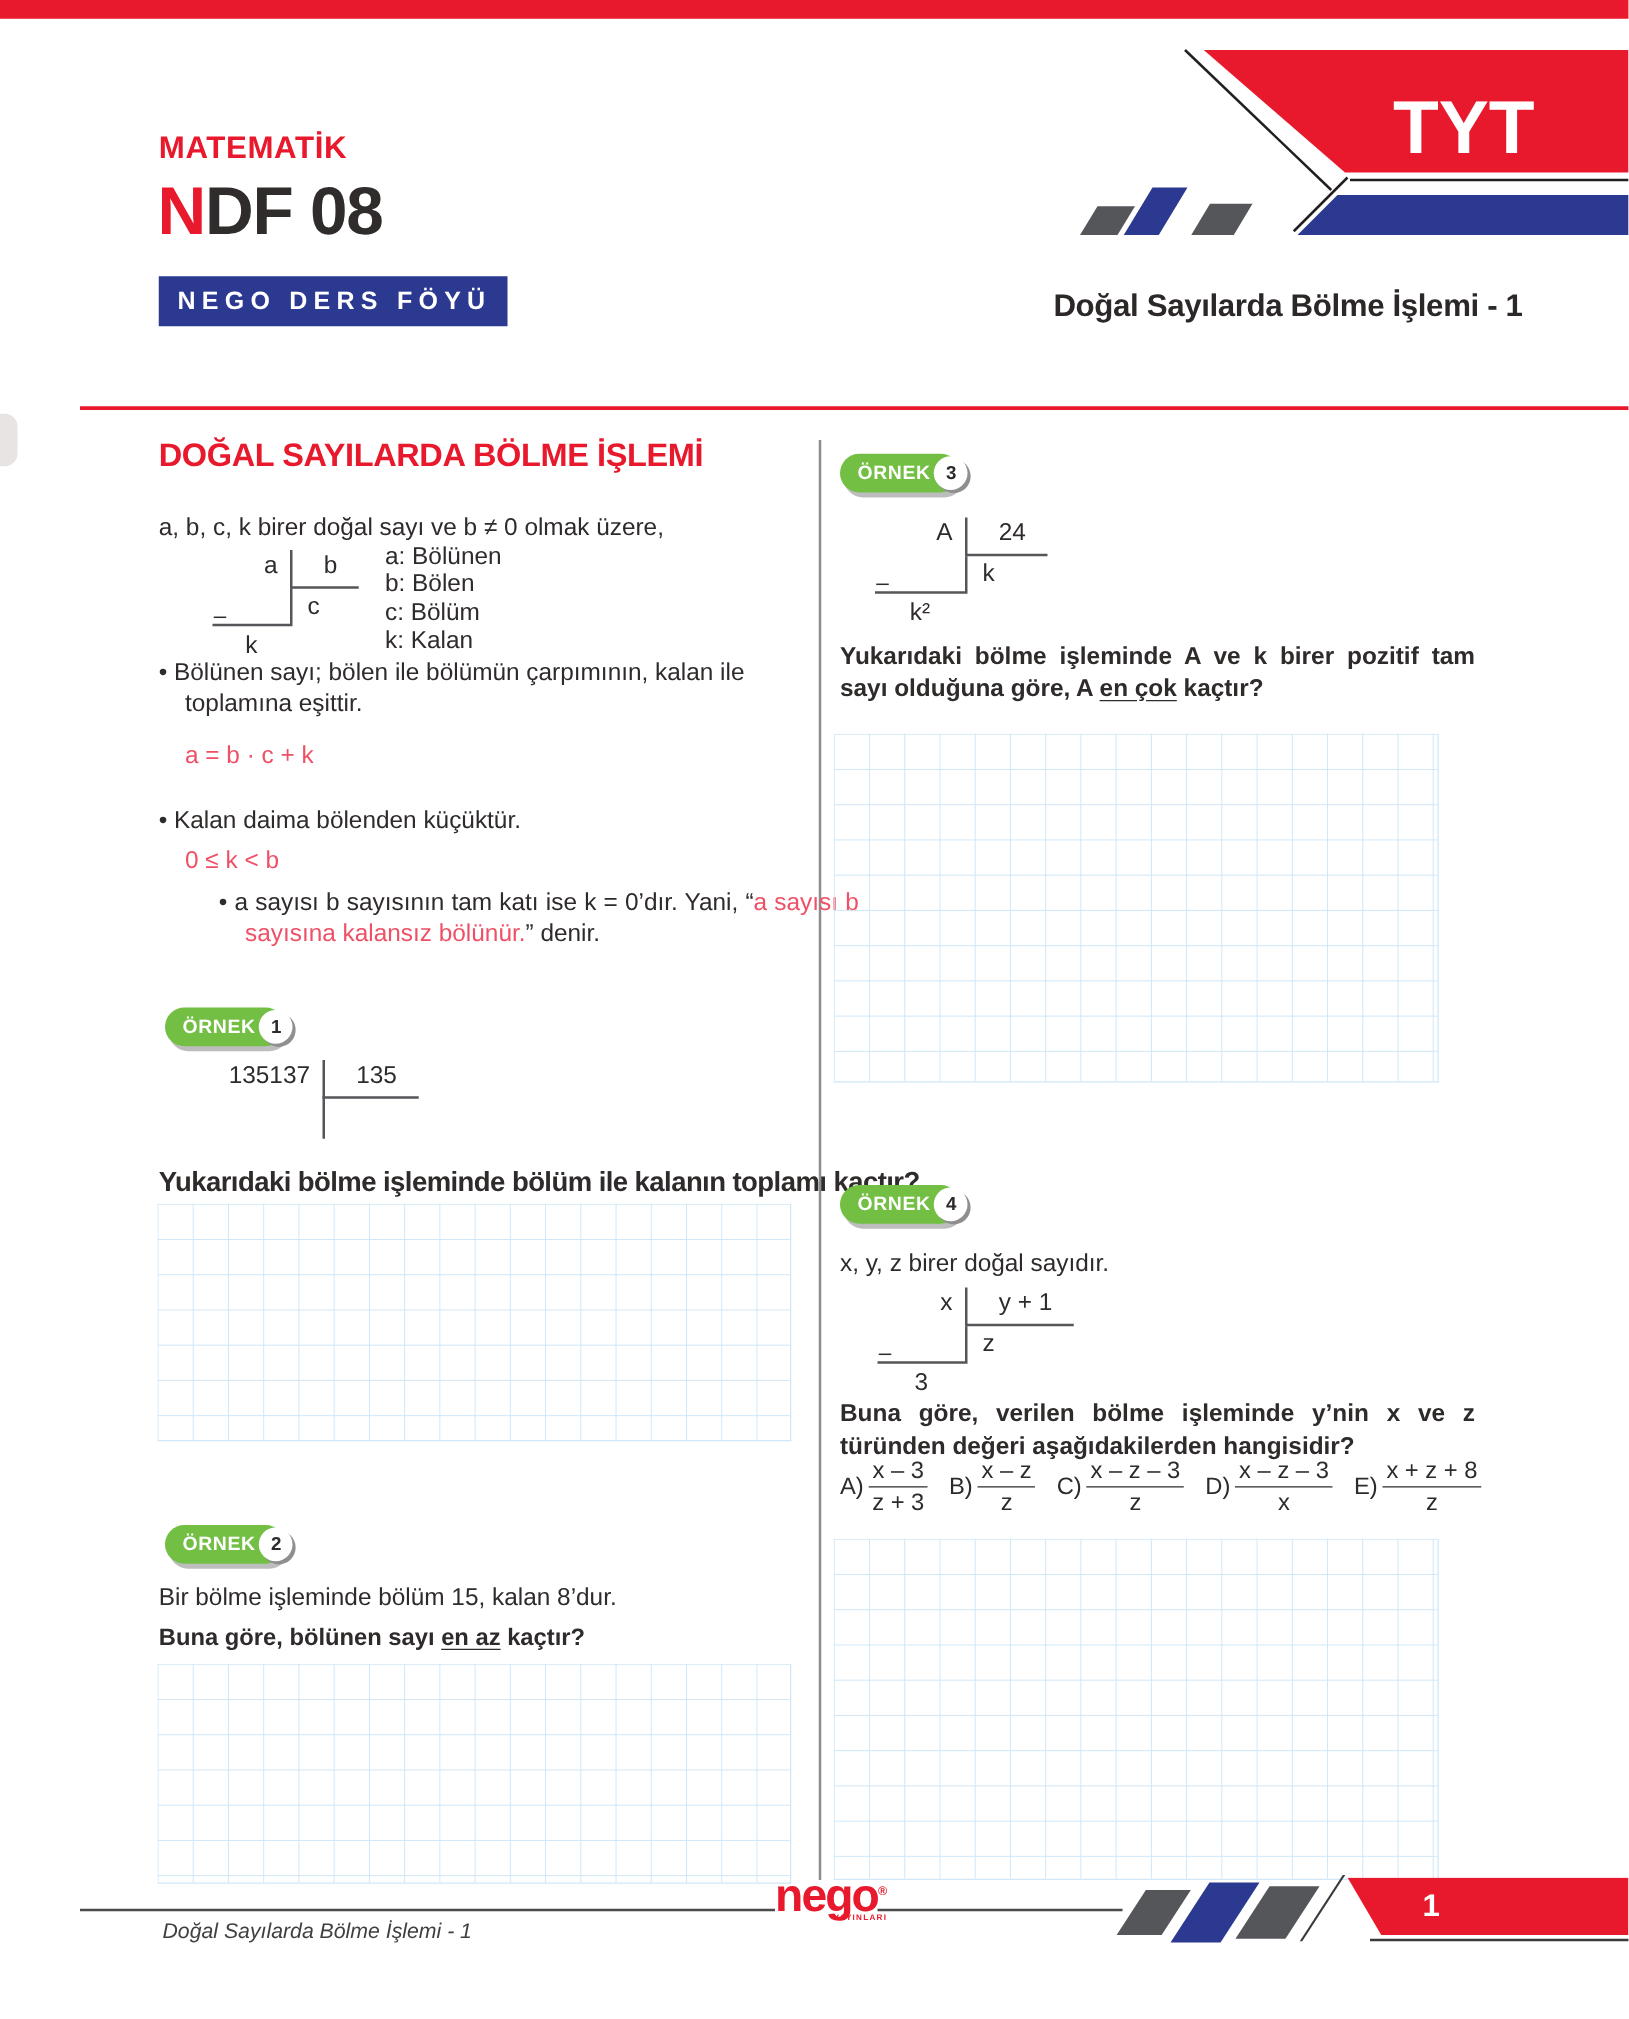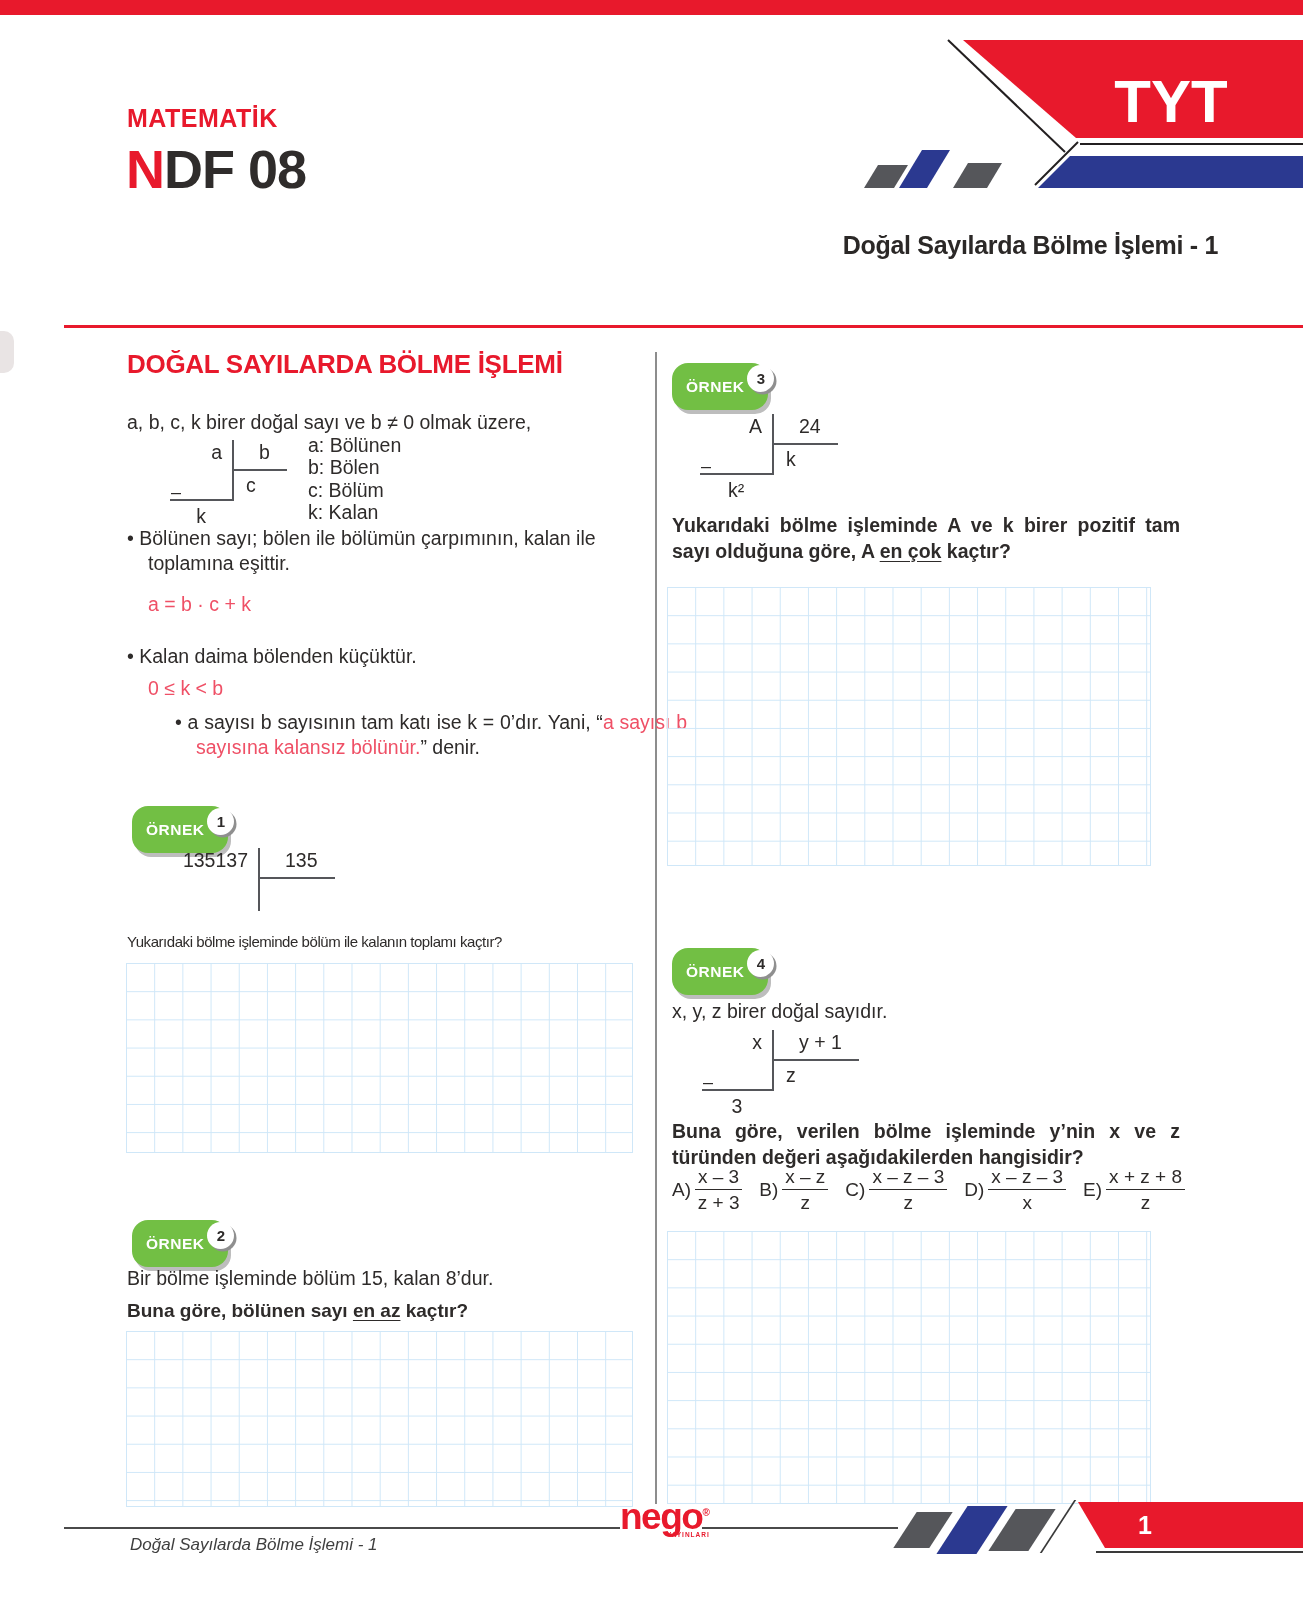--- a/index.html
+++ b/index.html
@@ -41,21 +41,21 @@
   .ld .sub { grid-column:1; position:relative; border-bottom:2px solid #55565a; min-height:27px; }
   .ld .sub .minus { position:absolute; left:1px; bottom:-3px; font-size:18px; }
   .ld .quo { grid-column:2; border-left:2px solid #55565a; padding:4px 10px 5px 12px; min-height:27px; }
   .ld .rem { grid-column:1; text-align:center; padding-top:5px; }
   .ld.bare .sub { border-bottom:none; }
   .ld.bare .quo { min-height:32px; }
 
   .legend { line-height:22.3px; font-size:19.5px; }
 
   
-  .badge { position:absolute; display:inline-flex; align-items:center; height:47px;
+  .badge { position:absolute; display:inline-flex; align-items:center; height:31px;
     background:#72bf44; border-radius:16px; padding:0 24px 0 14px;
     box-shadow:3px 4px 0 #bdbdbd; }
   .badge .blabel { color:#fff; font-weight:bold; font-size:15.5px; letter-spacing:.5px; }
   .badge .bnum { position:absolute; right:-6px; top:2px; width:27px; height:27px; background:#fff;
     border-radius:50%; display:flex; align-items:center; justify-content:center;
     font-weight:bold; font-size:15px; color:#2e2b2a; box-shadow:2.5px 2.5px 0 #8f8f8f; }
 
   
   .grid {
     background-image:
@@ -65,21 +65,21 @@
     border-right:1px solid #cfe7f8; border-bottom:1px solid #cfe7f8;
   }
 
   
   .options { display:flex; gap:17px; align-items:flex-start; font-size:19px; }
   .opt { display:flex; align-items:center; gap:4px; }
   .frac { display:inline-block; text-align:center; line-height:1.12; }
   .frac .num { display:block; border-bottom:1.7px solid #2e2b2a; padding:0 3px 2px; }
   .frac .den { display:block; padding-top:2px; }
 
-  .q-one-line { white-space:nowrap; font-size:15px; letter-spacing:-.45px; font-weight:normal; }
+  .q-one-line { white-space:nowrap; font-size:22px; letter-spacing:-.45px; font-weight:bold; }
 
   
   .f-rule { top:1527px; height:1.6px; background:#4a4a4a; }
   .f-title { left:130px; top:1535px; font-size:17px; font-style:italic; color:#3f3f3f; }
   .nego { left:620px; top:1498px; color:#e8192c; font-weight:bold; font-size:37px;
     letter-spacing:-1.5px; line-height:1; }
   .nego .reg { font-size:10px; vertical-align:super; letter-spacing:0; }
   .nego .sub-t { display:block; font-size:6.5px; letter-spacing:1px; text-align:right;
     margin-top:-3px; font-weight:bold; }
   .skew { transform:skewX(-33deg); }
@@ -91,20 +91,21 @@
 </style>
 </head>
 <body>
 
 <div id="page">
 
   <div class="abs top-bar"></div>
 
   <div class="abs subject">MATEMATİK</div>
   <div class="abs code"><span class="red">N</span><span>DF 08</span></div>
+  <div class="abs series-box">NEGO DERS FÖYÜ</div>
 
   <svg class="abs" style="left:830px; top:30px;" width="473" height="165" viewBox="0 0 473 165">
     <line x1="118" y1="10" x2="235" y2="122" stroke="#231f20" stroke-width="2"></line>
     <polygon points="133,10 473,10 473,108 246,108" fill="#e8192c"></polygon>
     <line x1="250" y1="114" x2="473" y2="114" stroke="#231f20" stroke-width="2"></line>
     <line x1="248" y1="112" x2="205" y2="155" stroke="#231f20" stroke-width="2"></line>
     <polygon points="240,126 473,126 473,158 208,158" fill="#2b3990"></polygon>
     <polygon points="48,135 78,135 64,158 34,158" fill="#55565a"></polygon>
     <polygon points="92,120 120,120 97,158 69,158" fill="#2b3990"></polygon>
     <polygon points="138,133 172,133 157,158 123,158" fill="#55565a"></polygon>

